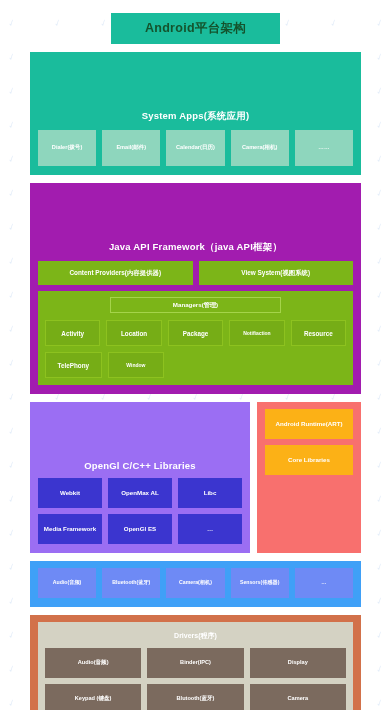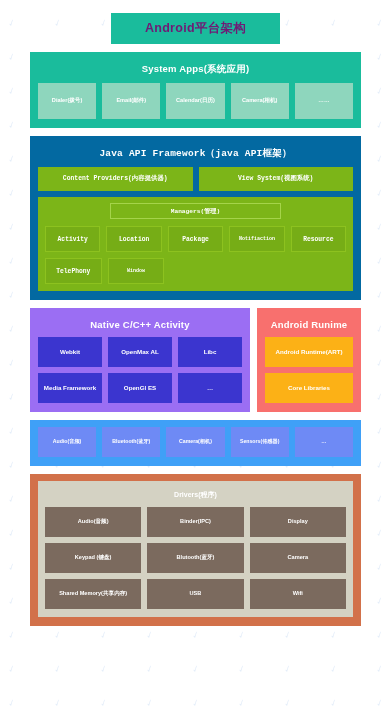--- a/index.html
+++ b/index.html
@@ -24,49 +24,49 @@
     font-size:9px;
     opacity:.55;
     transform:rotate(-18deg);
     font-family:"DejaVu Sans",sans-serif;
   }
   #page{position:relative;z-index:1;width:391px;height:710px;}
 
   
   .title-wrap{display:flex;justify-content:center;padding-top:13px;}
   .title{
-    background:#1abc9c;color:#701a75;
+    background:#1abc9c;color:#14532d;
     font-size:12.5px;font-weight:bold;
     padding:7px 34px;letter-spacing:.3px;
     white-space:nowrap;
   }
 
   
   .layer{margin:8px 30px 0 30px;padding:7px 8px 9px 8px;}
   .layer-title{
     text-align:center;color:#fff;font-weight:bold;
-    font-size:9.5px;padding:4px 0 7px 0;letter-spacing:.2px;
+    font-size:9.5px;padding:4px 0 7px 0;letter-spacing:.2px;margin-top:47px;
   }
   .row{display:flex;gap:6px;}
   .row + .row{margin-top:6px;}
   .cell{
     flex:1;
     display:flex;align-items:center;justify-content:center;
     text-align:center;color:#fff;font-weight:bold;
     font-size:5.6px;line-height:1.35;
     padding:2px 1px;
     box-sizing:border-box;
   }
 
   
   .sysapps{background:#1abc9c;}
   .sysapps .cell{background:#8ed6bd;height:36px;}
 
   
-  .java{background:#0369a1;font-family:Liberation Mono, monospace;}
+  .java{background:#a21caf;}
   .java .band{display:flex;gap:6px;}
   .java .band .cell{background:#7cb518;height:24px;font-size:6.4px;}
   .java .inner{
     background:#7cb518;margin-top:6px;padding:6px 7px 7px 7px;
   }
   .java .managers{
     background:#7cb518;border:1px solid #a5d44a;
     height:14px;width:56%;margin:0 auto 7px auto;
     display:flex;align-items:center;justify-content:center;
     color:#fff;font-weight:bold;font-size:6.2px;
@@ -348,34 +348,33 @@
         <div class="mgr small">Window</div>
         <div class="mgr ghost"></div>
         <div class="mgr ghost"></div>
         <div class="mgr ghost"></div>
       </div>
     </div>
   </div>
 
   <div class="midrow">
     <div class="native">
-      <div class="layer-title">Native C/C++ Activity</div>
+      <div class="layer-title">OpenGl C/C++ Libraries</div>
       <div class="row">
         <div class="cell">Webkit</div>
         <div class="cell">OpenMax AL</div>
         <div class="cell">Libc</div>
       </div>
       <div class="row">
         <div class="cell">Media Framework</div>
         <div class="cell">OpenGl ES</div>
         <div class="cell">…</div>
       </div>
     </div>
     <div class="runtime">
-      <div class="layer-title">Android Runime</div>
       <div class="cell">Android Runtime(ART)</div>
       <div class="cell">Core Libraries</div>
     </div>
   </div>
 
   <div class="layer hal">
     <div class="row">
       <div class="cell">Audio(音频)</div>
       <div class="cell">Bluetooth(蓝牙)</div>
       <div class="cell">Camera(相机)</div>

